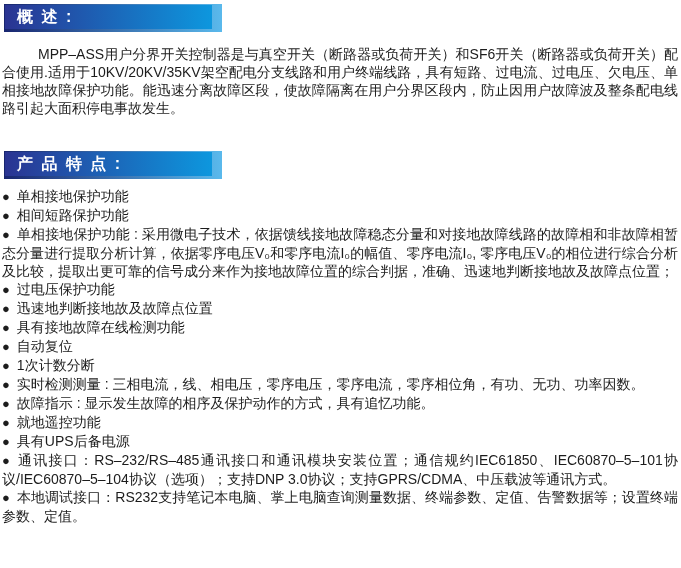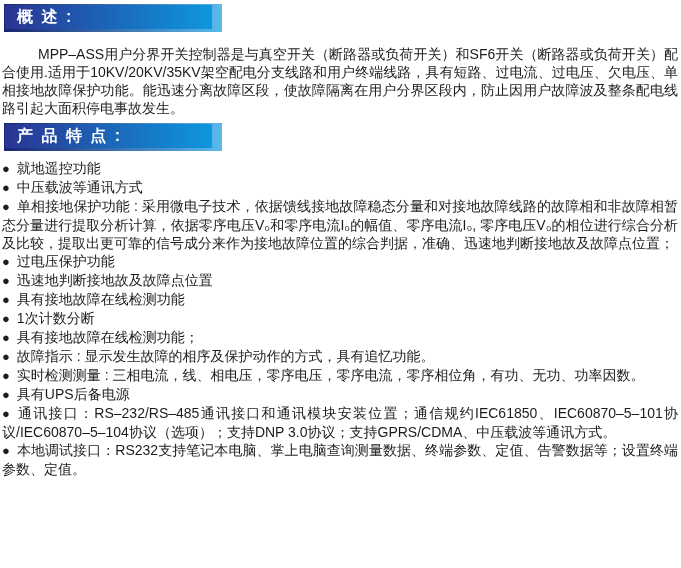--- a/index.html
+++ b/index.html
@@ -7,21 +7,21 @@
     width: 681px; height: 568px; overflow: hidden;
     background: #ffffff; color: #1c1c1c;
     font-family: "Liberation Sans", "DejaVu Sans", sans-serif;
   }
   .banner-outer {
     margin: 4px 0 0 4px; width: 218px;
     background: linear-gradient(90deg, #18266f, #5ab9ec);
     padding: 1px 10px 3px 1px;
     box-sizing: border-box;
   }
-  .banner-outer.second { margin-top: 6px; }
+  .banner-outer.second { margin-top: 34px; }
   .banner-inner {
     background: linear-gradient(90deg, #2a3492, #0d97de);
     color: #ffffff; font-weight: bold; font-size: 16px;
     height: 24px; line-height: 24px;
     padding-left: 12px; letter-spacing: 2px;
     white-space: nowrap;
   }
   .overview-para {
     margin: 13px 3px 0 2px;
     font-size: 14px; line-height: 18px;
@@ -41,26 +41,27 @@
   <div class="banner-inner">概 述 :</div>
 </div>
 
 <p class="overview-para">MPP–ASS用户分界开关控制器是与真空开关（断路器或负荷开关）和SF6开关（断路器或负荷开关）配合使用.适用于10KV/20KV/35KV架空配电分支线路和用户终端线路，具有短路、过电流、过电压、欠电压、单相接地故障保护功能。能迅速分离故障区段，使故障隔离在用户分界区段内，防止因用户故障波及整条配电线路引起大面积停电事故发生。</p>
 
 <div class="banner-outer second">
   <div class="banner-inner">产 品 特 点 :</div>
 </div>
 
 <div class="features">
-  <p class="feature"><span class="bullet">●</span><span>就地遥控功能</span></p>
-  <p class="feature"><span class="bullet">●</span><span>中压载波等通讯方式</span></p>
+  <p class="feature"><span class="bullet">●</span><span>单相接地保护功能</span></p>
+  <p class="feature"><span class="bullet">●</span><span>相间短路保护功能</span></p>
   <p class="feature"><span class="bullet">●</span><span>单相接地保护功能 : 采用微电子技术，依据馈线接地故障稳态分量和对接地故障线路的故障相和非故障相暂态分量进行提取分析计算，依据零序电压V₀和零序电流I₀的幅值、零序电流I₀, 零序电压V₀的相位进行综合分析及比较，提取出更可靠的信号成分来作为接地故障位置的综合判据，准确、迅速地判断接地故及故障点位置；</span></p>
   <p class="feature"><span class="bullet">●</span><span>过电压保护功能</span></p>
   <p class="feature"><span class="bullet">●</span><span>迅速地判断接地故及故障点位置</span></p>
   <p class="feature"><span class="bullet">●</span><span>具有接地故障在线检测功能</span></p>
+  <p class="feature"><span class="bullet">●</span><span>自动复位</span></p>
   <p class="feature"><span class="bullet">●</span><span>1次计数分断</span></p>
-  <p class="feature"><span class="bullet">●</span><span>具有接地故障在线检测功能；</span></p>
+  <p class="feature"><span class="bullet">●</span><span>实时检测测量 : 三相电流，线、相电压，零序电压，零序电流，零序相位角，有功、无功、功率因数。</span></p>
   <p class="feature"><span class="bullet">●</span><span>故障指示 : 显示发生故障的相序及保护动作的方式，具有追忆功能。</span></p>
-  <p class="feature"><span class="bullet">●</span><span>实时检测测量 : 三相电流，线、相电压，零序电压，零序电流，零序相位角，有功、无功、功率因数。</span></p>
+  <p class="feature"><span class="bullet">●</span><span>就地遥控功能</span></p>
   <p class="feature"><span class="bullet">●</span><span>具有UPS后备电源</span></p>
   <p class="feature"><span class="bullet">●</span><span>通讯接口：RS–232/RS–485通讯接口和通讯模块安装位置；通信规约IEC61850、IEC60870–5–101协议/IEC60870–5–104协议（选项）；支持DNP 3.0协议；支持GPRS/CDMA、中压载波等通讯方式。</span></p>
   <p class="feature"><span class="bullet">●</span><span>本地调试接口：RS232支持笔记本电脑、掌上电脑查询测量数据、终端参数、定值、告警数据等；设置终端参数、定值。</span></p>
 </div>
 
 </body></html>

